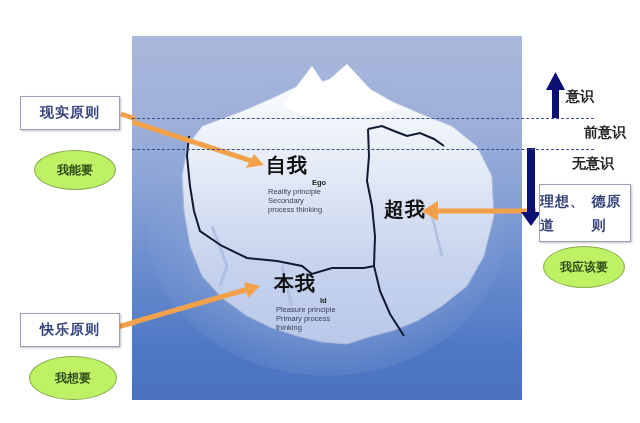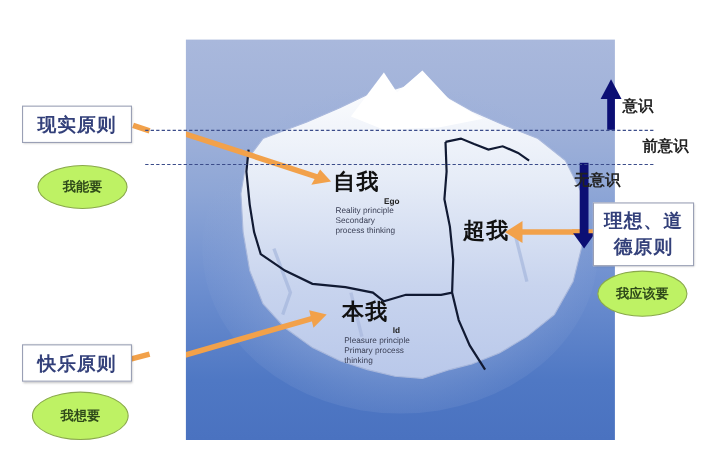--- a/index.html
+++ b/index.html
@@ -1,25 +1,25 @@
 <!DOCTYPE html>
 <html><head>
 <meta charset="utf-8">
 <style>
   html, body { margin:0; padding:0; }
   body { width:640px; height:423px; background:#ffffff; position:relative; overflow:hidden;
          font-family:"DejaVu Sans", sans-serif; }
   .pic { position:absolute; left:132px; top:36px; width:390px; height:364px;
          background:linear-gradient(180deg,#a9b8dc 0%,#9fb1d9 22%,#8ea6d6 38%,#6f90d0 60%,#4f78c4 85%,#4a72c0 100%);
-         overflow:hidden;margin-left:37px; }
+         overflow:hidden; }
   .pic svg { position:absolute; left:0; top:0; }
   .dash { position:absolute; height:0; border-top:1px dashed #3b4c8a; }
   .label-box { position:absolute; background:#fff; border:1px solid #9aa0b5;
                box-shadow:1px 1px 2px rgba(0,0,0,0.25);
-               color:#33407a; font-family:"DejaVu Serif", serif; font-weight:bold; font-size:17px;
+               color:#33407a; font-family:"DejaVu Serif", serif; font-weight:bold; font-size:14px;
                display:flex; align-items:center; justify-content:center; letter-spacing:1px; }
   .ellipse { position:absolute; background:#bef264; border:1.5px solid #8aa94c; border-radius:50%;
              display:flex; align-items:center; justify-content:center;
              color:#2f4a1a; font-family:"DejaVu Serif", serif; font-weight:bold; font-size:12px; }
   .level { position:absolute; color:#222; font-family:"DejaVu Serif", serif; font-size:14px; font-weight:bold; }
   .title-cn { position:absolute; font-family:"DejaVu Sans", sans-serif; font-weight:bold; font-size:20px; color:#111; letter-spacing:1px; }
   .sub-en { position:absolute; font-family:"Liberation Sans", sans-serif; font-size:7.5px; line-height:9px; color:#3a3f55; }
   .sub-en .b { font-weight:bold; color:#222;padding-left:44px; }
 </style>
 </head>
@@ -92,25 +92,25 @@
   <polygon points="546,90 555.5,72 565,90" fill="#0c0f74"></polygon>
   <rect x="527" y="148" width="8" height="66" fill="#0c0f74"></rect>
   <polygon points="521,212 531,226 541,212" fill="#0c0f74"></polygon>
 </svg>
 
 <div class="dash" style="left:132px;top:118px;width:462px;"></div>
 <div class="dash" style="left:132px;top:149px;width:462px;"></div>
 
 <div class="level" style="left:566px;top:88px;">意识</div>
 <div class="level" style="left:561px;top:124px;margin-left:23px;">前意识</div>
-<div class="level" style="left:522px;top:155px;">无意识</div>
+<div class="level" style="left:572px;top:155px;">无意识</div>
 
 <div class="label-box" style="left:20px;top:96px;width:98px;height:32px;">现实原则</div>
 <div class="ellipse" style="left:34px;top:150px;width:80px;height:38px;">我能要</div>
 
 <div class="label-box" style="left:20px;top:313px;width:98px;height:32px;text-align:center;">快乐原则</div>
 <div class="ellipse" style="left:29px;top:356px;width:86px;height:42px;">我想要</div>
 
-<div class="label-box" style="left:539px;top:184px;width:90px;height:56px;flex-direction:column;line-height:24px;">
+<div class="label-box" style="left:539px;top:184px;width:90px;height:56px;flex-direction:row;line-height:24px;">
   <span>理想、道</span>
   <span>德原则</span>
 </div>
 <div class="ellipse" style="left:543px;top:246px;width:80px;height:40px;">我应该要</div>
 
 </body></html>

